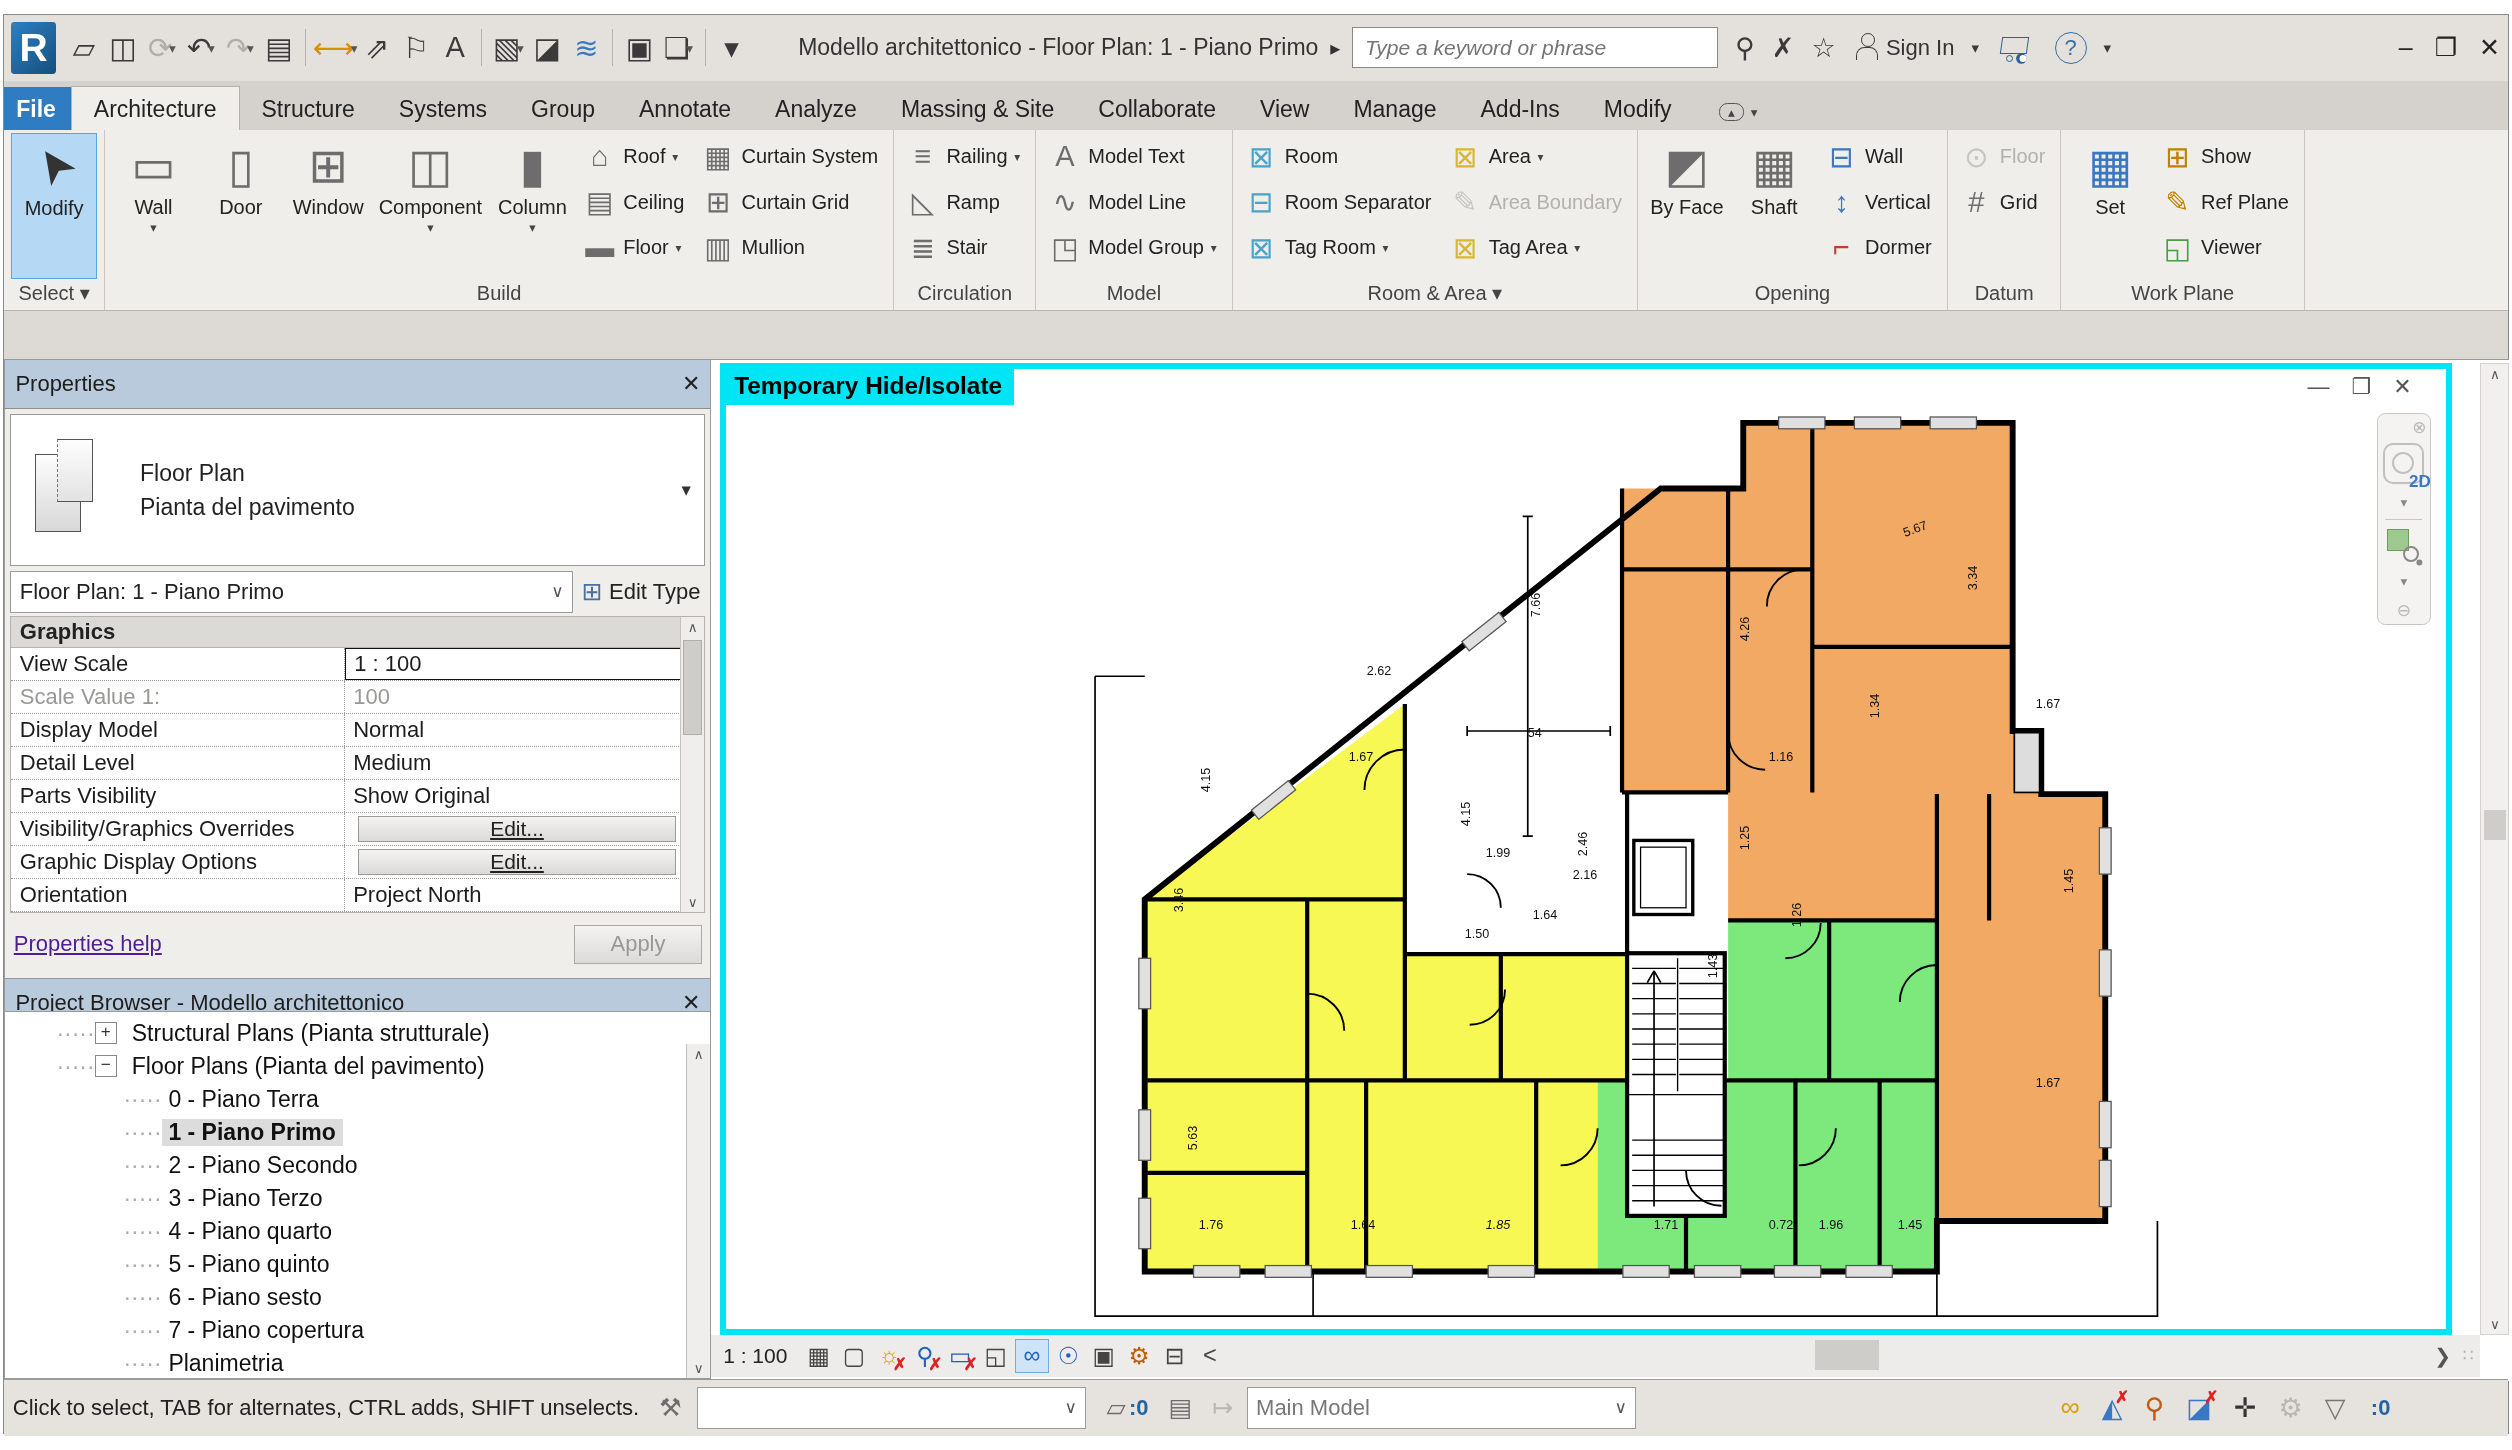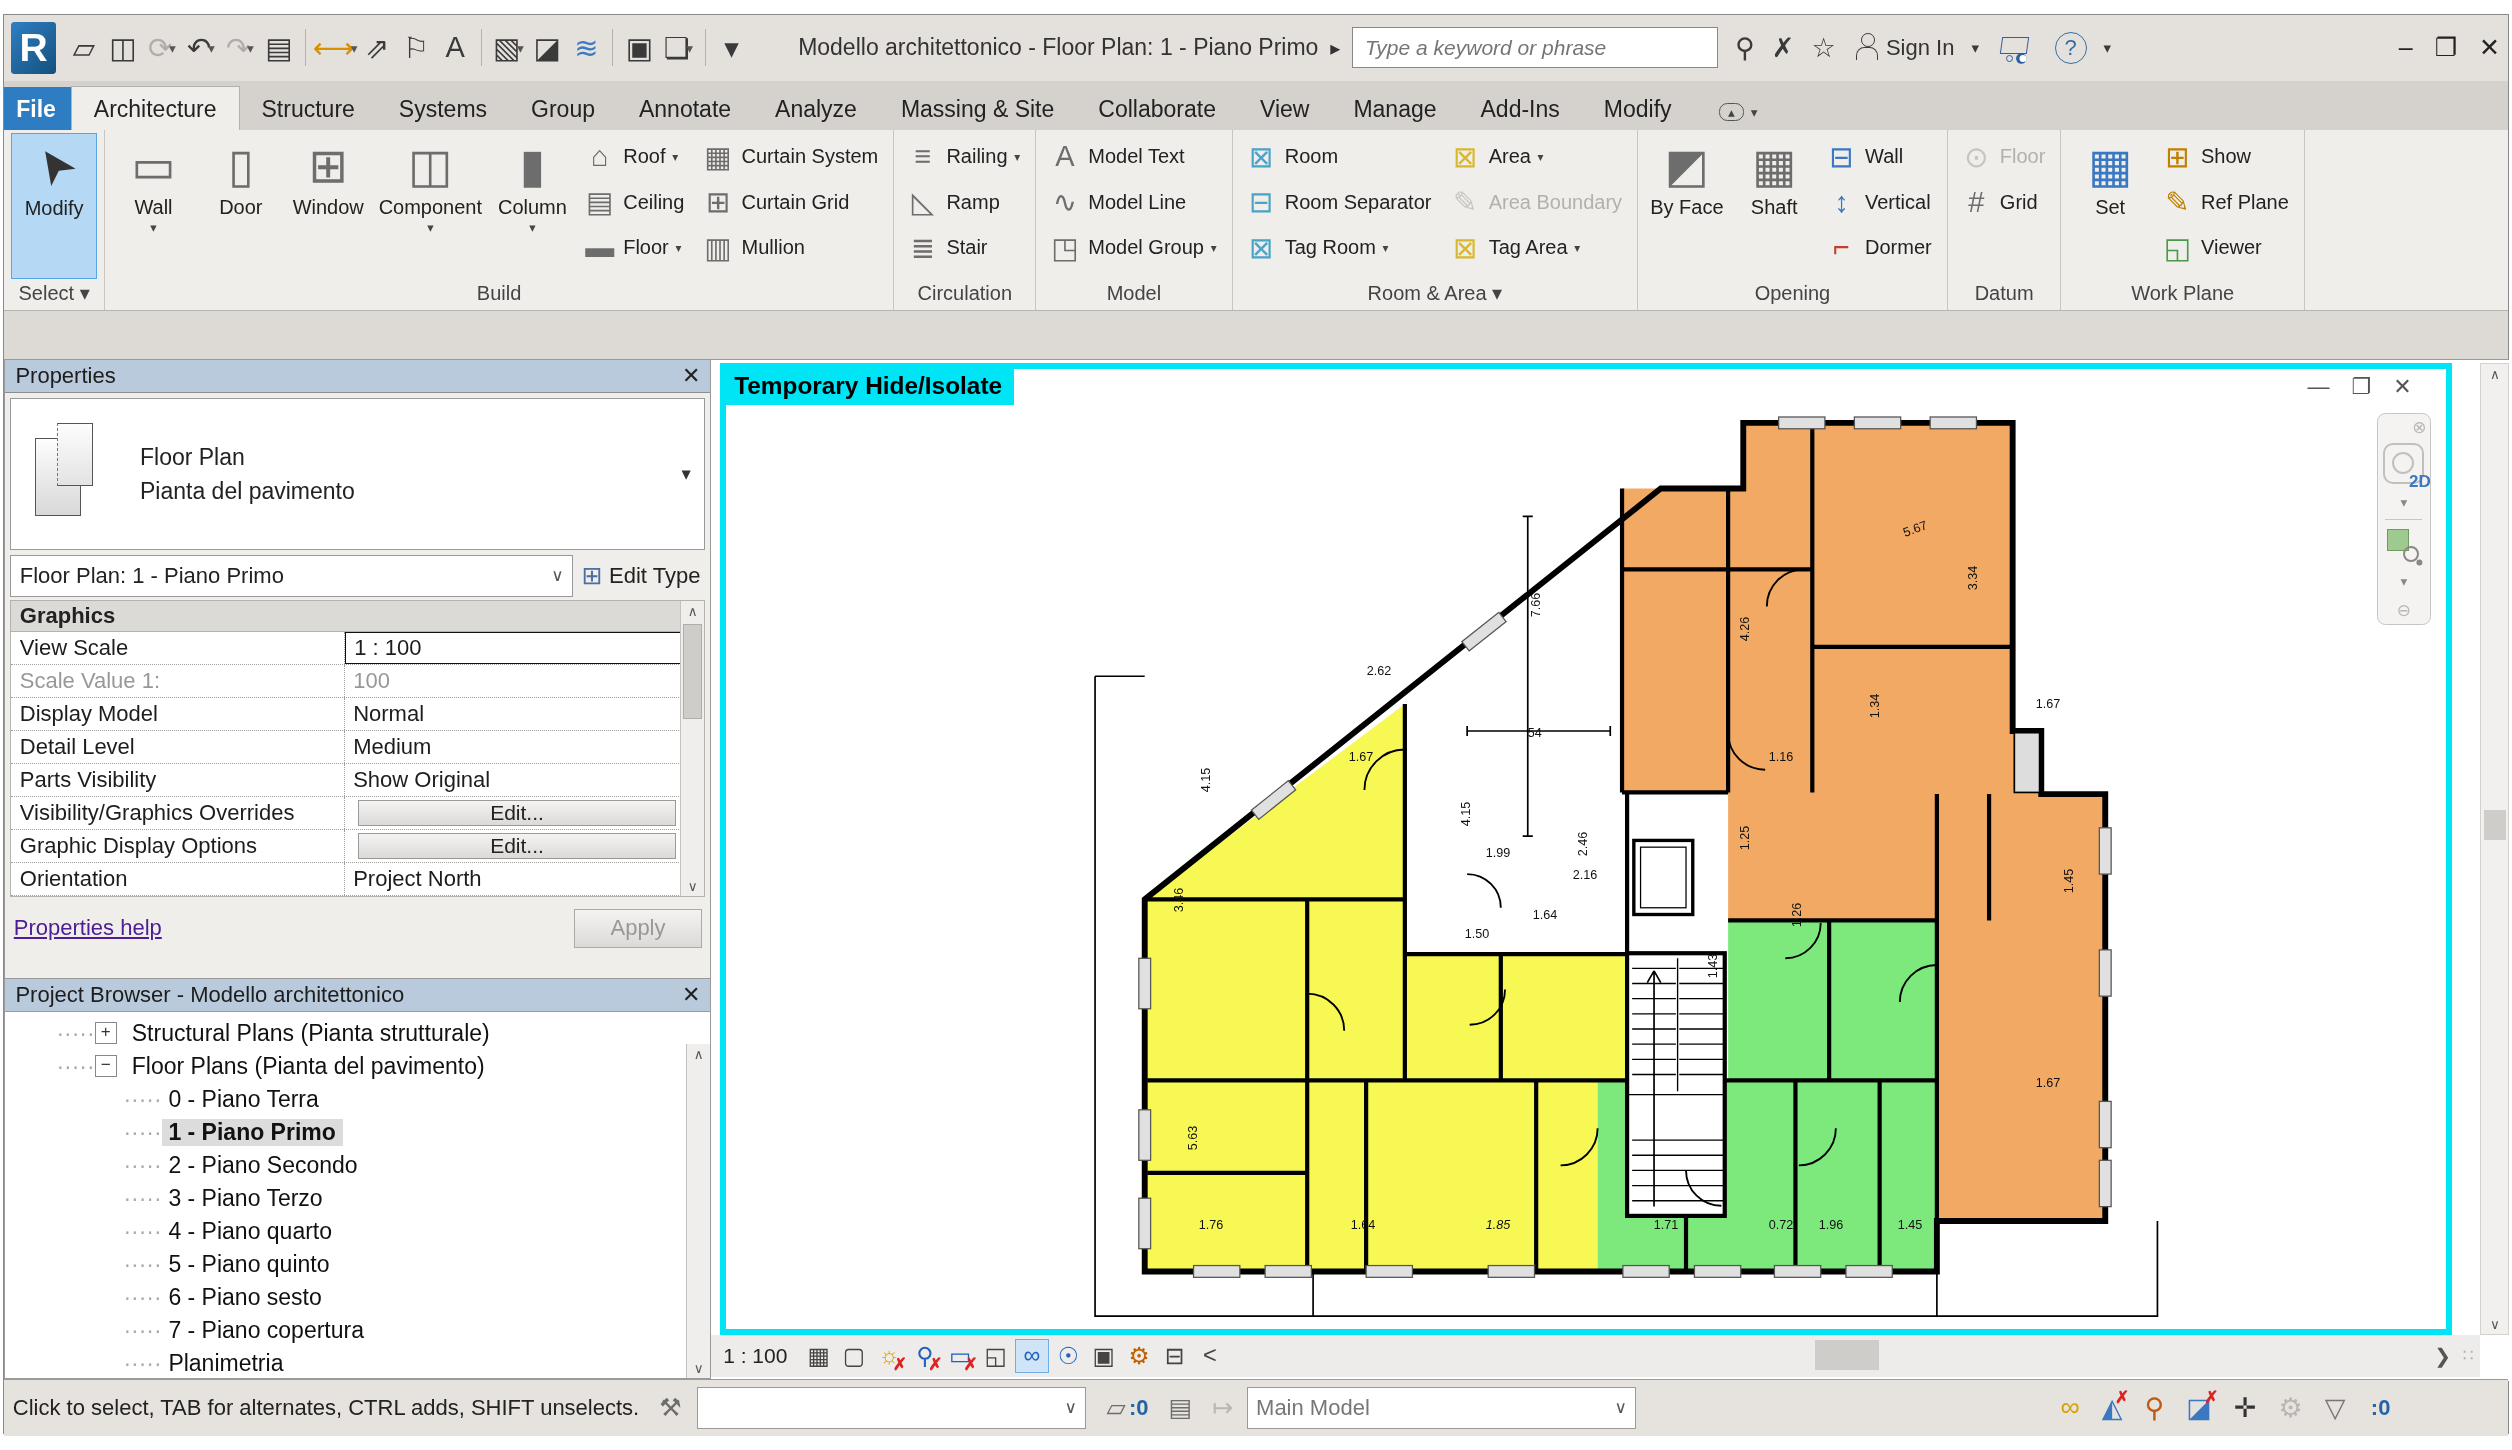--- a/index.html
+++ b/index.html
@@ -47,21 +47,21 @@
   .small-col{display:flex;flex-direction:column;gap:1.7px;padding-top:1.7px;}
   .small-btn{display:flex;align-items:center;height:44px;font-size:20px;color:#222;padding:0 8.4px 0 3.4px;white-space:nowrap;}
   .small-btn .sicon{font-size:29px;width:37px;text-align:center;color:#6d6d6d;margin-right:5px;}
   .small-btn .sarrow{font-size:11.8px;color:#444;margin-left:6.7px;}
   .small-btn.dis, .big-btn.dis{color:#b3b1ad;}
   .small-btn.dis .sicon{color:#c7c5c1;}
   
   #optionsbar{position:absolute;left:0;top:296px;width:100%;height:48px;background:#DDDAD6;border-bottom:0.8px solid #b8b5b1;}
   
   .dock{position:absolute;left:0;width:707px;background:#F0EEEB;border:0.8px solid #9a9a9a;box-sizing:border-box;}
-  .dock-header{height:32px;background:#B8CADC;display:flex;align-items:center;padding:0 10px;font-size:22px;color:#1d1d1d;border-bottom:1.7px solid #8d8d8d;}
+  .dock-header{height:32px;background:#B8CADC;display:flex;align-items:center;padding:8px 10px;font-size:22px;color:#1d1d1d;border-bottom:1.7px solid #8d8d8d;}
   .dock-close{margin-left:auto;font-size:22px;color:#222;}
   #properties{top:344px;height:620px;}
   #typesel{margin:5px;height:150px;background:#fff;border:0.8px solid #9a9a9a;display:flex;align-items:center;position:relative;}
   .fp-icon{width:76px;height:101px;margin-left:23.6px;position:relative;}
   .fp-icon::before{content:"";position:absolute;left:0;top:15px;width:44px;height:76px;background:linear-gradient(180deg,#fdfdfd,#d8d8d8);border:1.7px solid #555;}
   .fp-icon::after{content:"";position:absolute;left:22px;top:0;width:34px;height:61px;background:linear-gradient(180deg,#fdfdfd,#e3e3e3);border:1.7px solid #555;border-left:1.7px dashed #777;}
   .typesel-text{margin-left:29px;font-size:23px;color:#222;line-height:34px;}
   .typesel-arrow{position:absolute;right:13.5px;top:50%;transform:translateY(-50%);font-size:18.5px;color:#333;}
   #typecombo-row{display:flex;align-items:center;margin:1.7px 5px;gap:8.4px;}
   .combo{height:40px;background:#fff;border:0.8px solid #9a9a9a;display:flex;align-items:center;font-size:22px;color:#222;padding:0 8.4px;}
@@ -70,21 +70,21 @@
   #edit-type{display:flex;align-items:center;font-size:22px;color:#222;gap:6.7px;padding-right:5px;}
   #edit-type .eticon{font-size:25px;color:#4a6fa5;}
   #prop-grid{margin:3.4px 5px 0 5px;border:0.8px solid #b5b2ae;background:#fff;position:relative;}
   .sec-head{height:30px;background:#DCDAD7;display:flex;align-items:center;font-size:22px;font-weight:bold;color:#222;padding:0 8.4px;border-bottom:0.8px solid #b5b2ae;}
   .sec-head .chev{margin-left:auto;font-size:17px;color:#333;}
   .prow{display:flex;height:32px;border-bottom:0.8px dotted #9f9d9a;font-size:22px;color:#1d1d1d;align-items:stretch;}
   .prow .plabel{width:324px;display:flex;align-items:center;padding-left:8.4px;border-right:0.8px dotted #9f9d9a;}
   .prow .pvalue{flex:1;display:flex;align-items:center;padding-left:8.4px;position:relative;}
   .prow.selected .pvalue{border:1.7px solid #111;}
   .prow.disabled{color:#9a9896;}
-  .pvalue .editbtn{flex:1;margin:2.5px 5px;background:linear-gradient(#f4f3f2,#dcdad7);border:0.8px solid #9a9a9a;text-align:center;font-size:21px;color:#222;line-height:23.6px;}
+  .pvalue .editbtn{flex:1;margin:2.5px 5px;background:linear-gradient(#f4f3f2,#dcdad7);border:0.8px solid #9a9a9a;text-align:center;font-size:21px;color:#222;line-height:23.6px;text-decoration:underline;}
   #prop-scroll{position:absolute;right:0;top:0;bottom:0;width:23.6px;background:#EFEEED;border-left:0.8px solid #c5c2be;display:flex;flex-direction:column;align-items:center;}
   .sb-arrow{font-size:13.5px;color:#555;height:20px;display:flex;align-items:center;}
   .sb-thumb{width:17px;background:#CFCDCA;border:0.8px solid #b0aeab;}
   #prop-footer{display:flex;align-items:center;margin:11.8px 8.4px 0 8.4px;}
   #prop-help{font-size:22px;color:#4c1d95;text-decoration:underline;}
   #apply-btn{margin-left:auto;width:126px;height:37px;background:linear-gradient(#f4f3f2,#dcdad7);border:0.8px solid #aaa;color:#9a9896;font-size:22px;display:flex;align-items:center;justify-content:center;}
   #browser{top:963px;height:401px;}
   #tree{position:absolute;left:0;right:0;top:32px;bottom:0;background:#fff;border-top:0.8px solid #9a9a9a;overflow:hidden;}
   .trow{display:flex;align-items:center;height:33px;font-size:23px;color:#111;white-space:nowrap;}
   .trow .expander{width:20px;height:20px;border:0.8px solid #888;background:#fff;font-size:17px;line-height:18.5px;text-align:center;color:#333;margin-right:8.4px;flex:none;}

